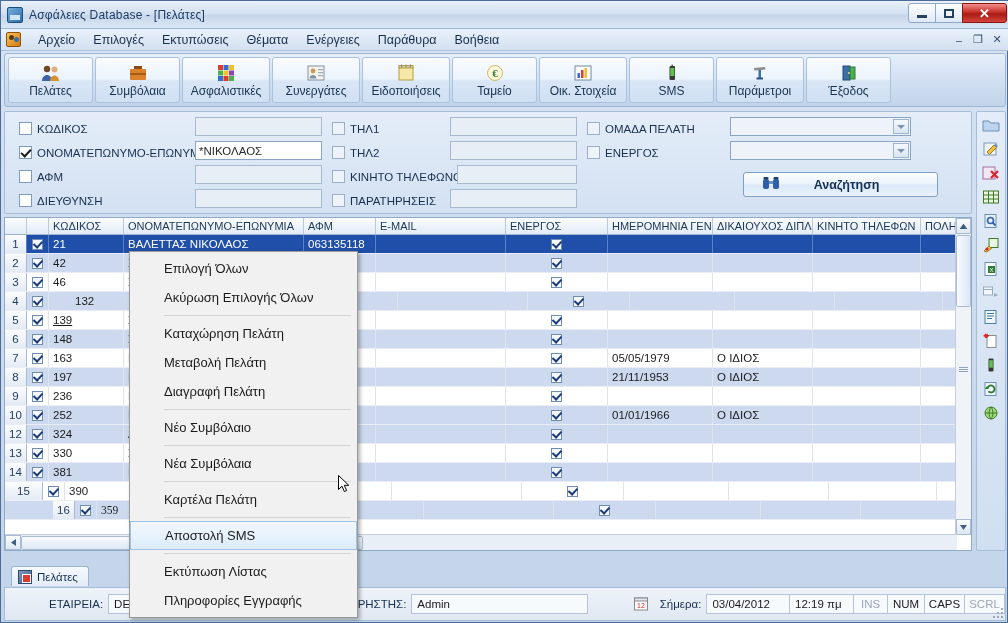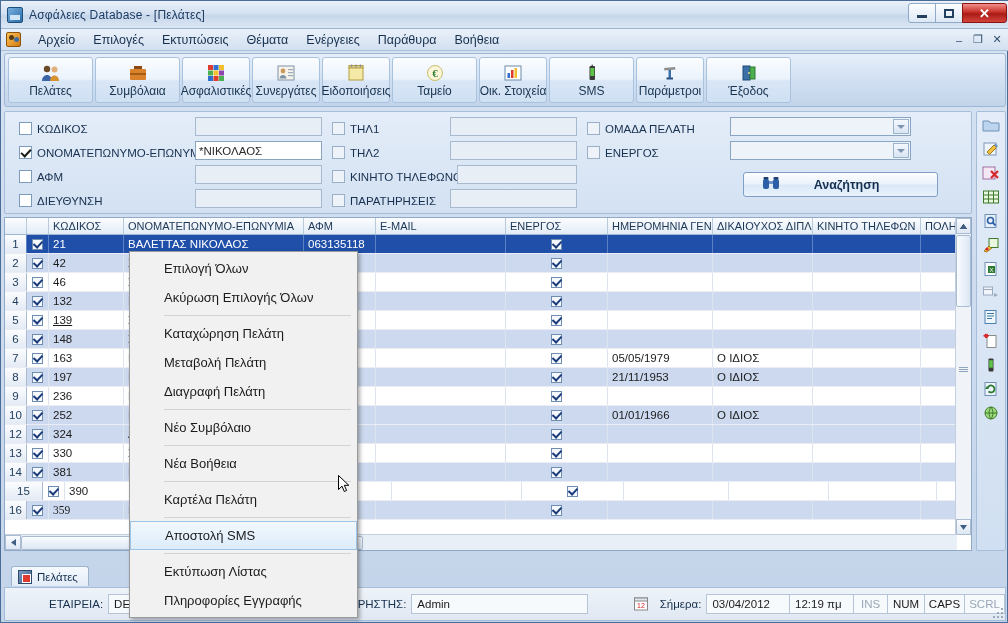--- a/index.html
+++ b/index.html
@@ -77,21 +77,21 @@
   }
   .tbtn{
     width:85px;margin:1px 1px;
     background:linear-gradient(180deg,#fbfdff 0%,#eaf2fb 48%,#d9e6f6 52%,#cfe0f3 100%);
     border:1px solid #a9c2dd;border-radius:3px;
     display:flex;flex-direction:column;align-items:center;justify-content:center;
     cursor:default;
   }
   .tbtn .ticon{width:22px;height:20px;margin-bottom:1px;display:flex;align-items:center;justify-content:center;}
   .tbtn .tlabel{font-size:12px;color:#17334f;white-space:nowrap;}
-  .tbtn.wide{width:68px;}
+  .tbtn.wide{width:88px;}
 
   
   .searchpanel{
     position:absolute;left:3px;top:110px;width:968px;height:103px;
     background:linear-gradient(180deg,#e4edf9,#d3e1f2);
     border:1px solid #a5bdd8;border-radius:2px;
   }
   .fieldrow{position:absolute;display:flex;align-items:center;height:21px;}
   .cb{
     width:13px;height:13px;border:1px solid #7d9bbd;background:#fff;
@@ -620,21 +620,21 @@
           <div class="gc" style="width: 105px; flex: 0 0 auto;"></div>
           <div class="gc" style="width: 100px; flex: 0 0 auto;"></div>
           <div class="gc" style="width: 108px; flex: 0 0 auto;"></div>
           <div class="gc" style="width: 36px; flex: 0 0 auto;"></div>
         </div>
         <div class="grow alt">
           <div class="gc idx" style="width: 22px; flex: 0 0 auto;">4</div>
           <div class="gc chk" style="width: 22px; flex: 0 0 auto;">
             <span class="gcb"></span>
           </div>
-          <div class="gc" style="width: 75px; flex: 0 0 auto;">132</div>
+          <div class="gc" style="width: 75px; flex: 0 0 auto; margin-left: 22px;">132</div>
           <div class="gc" style="width: 180px; flex: 0 0 auto;">ΓΕΡ</div>
           <div class="gc" style="width: 72px; flex: 0 0 auto;"></div>
           <div class="gc" style="width: 130px; flex: 0 0 auto;"></div>
           <div class="gc chk" style="width: 102px; flex: 0 0 auto;">
             <span class="gcb"></span>
           </div>
           <div class="gc" style="width: 105px; flex: 0 0 auto;"></div>
           <div class="gc" style="width: 100px; flex: 0 0 auto;"></div>
           <div class="gc" style="width: 108px; flex: 0 0 auto;"></div>
           <div class="gc" style="width: 36px; flex: 0 0 auto;"></div>
@@ -803,21 +803,21 @@
           <div class="gc" style="width: 130px; flex: 0 0 auto;"></div>
           <div class="gc chk" style="width: 102px; flex: 0 0 auto;">
             <span class="gcb"></span>
           </div>
           <div class="gc" style="width: 105px; flex: 0 0 auto;"></div>
           <div class="gc" style="width: 100px; flex: 0 0 auto;"></div>
           <div class="gc" style="width: 108px; flex: 0 0 auto;"></div>
           <div class="gc" style="width: 36px; flex: 0 0 auto;"></div>
         </div>
         <div class="grow alt">
-          <div class="gc idx" style="width: 22px; flex: 0 0 auto;">16</div>
+          <div class="gc idx" style="width: 22px; flex: 0 0 auto; margin-left: 48px;">16</div>
           <div class="gc chk" style="width: 22px; flex: 0 0 auto;">
             <span class="gcb"></span>
           </div>
           <div class="gc" style="width: 75px; flex: 0 0 auto; font-family: Liberation Serif, serif;">359</div>
           <div class="gc" style="width: 180px; flex: 0 0 auto;">ΜΑ</div>
           <div class="gc" style="width: 72px; flex: 0 0 auto;"></div>
           <div class="gc" style="width: 130px; flex: 0 0 auto;"></div>
           <div class="gc chk" style="width: 102px; flex: 0 0 auto;">
             <span class="gcb"></span>
           </div>
@@ -863,21 +863,21 @@
     <div id="ctxitems" style="position:relative;">
         <div class="ci">Επιλογή Όλων</div>
         <div class="ci">Ακύρωση Επιλογής Όλων</div>
         <div class="ci-sep"></div>
         <div class="ci">Καταχώρηση Πελάτη</div>
         <div class="ci">Μεταβολή Πελάτη</div>
         <div class="ci">Διαγραφή Πελάτη</div>
         <div class="ci-sep"></div>
         <div class="ci">Νέο Συμβόλαιο</div>
         <div class="ci-sep"></div>
-        <div class="ci">Νέα Βοήθεια</div>
+        <div class="ci">Νέα Συμβόλαια</div>
         <div class="ci-sep"></div>
         <div class="ci">Καρτέλα Πελάτη</div>
         <div class="ci-sep"></div>
         <div class="ci hl">Αποστολή SMS</div>
         <div class="ci-sep"></div>
         <div class="ci">Εκτύπωση Λίστας</div>
         <div class="ci">Πληροφορίες Εγγραφής</div>
       </div>
   </div>
 

